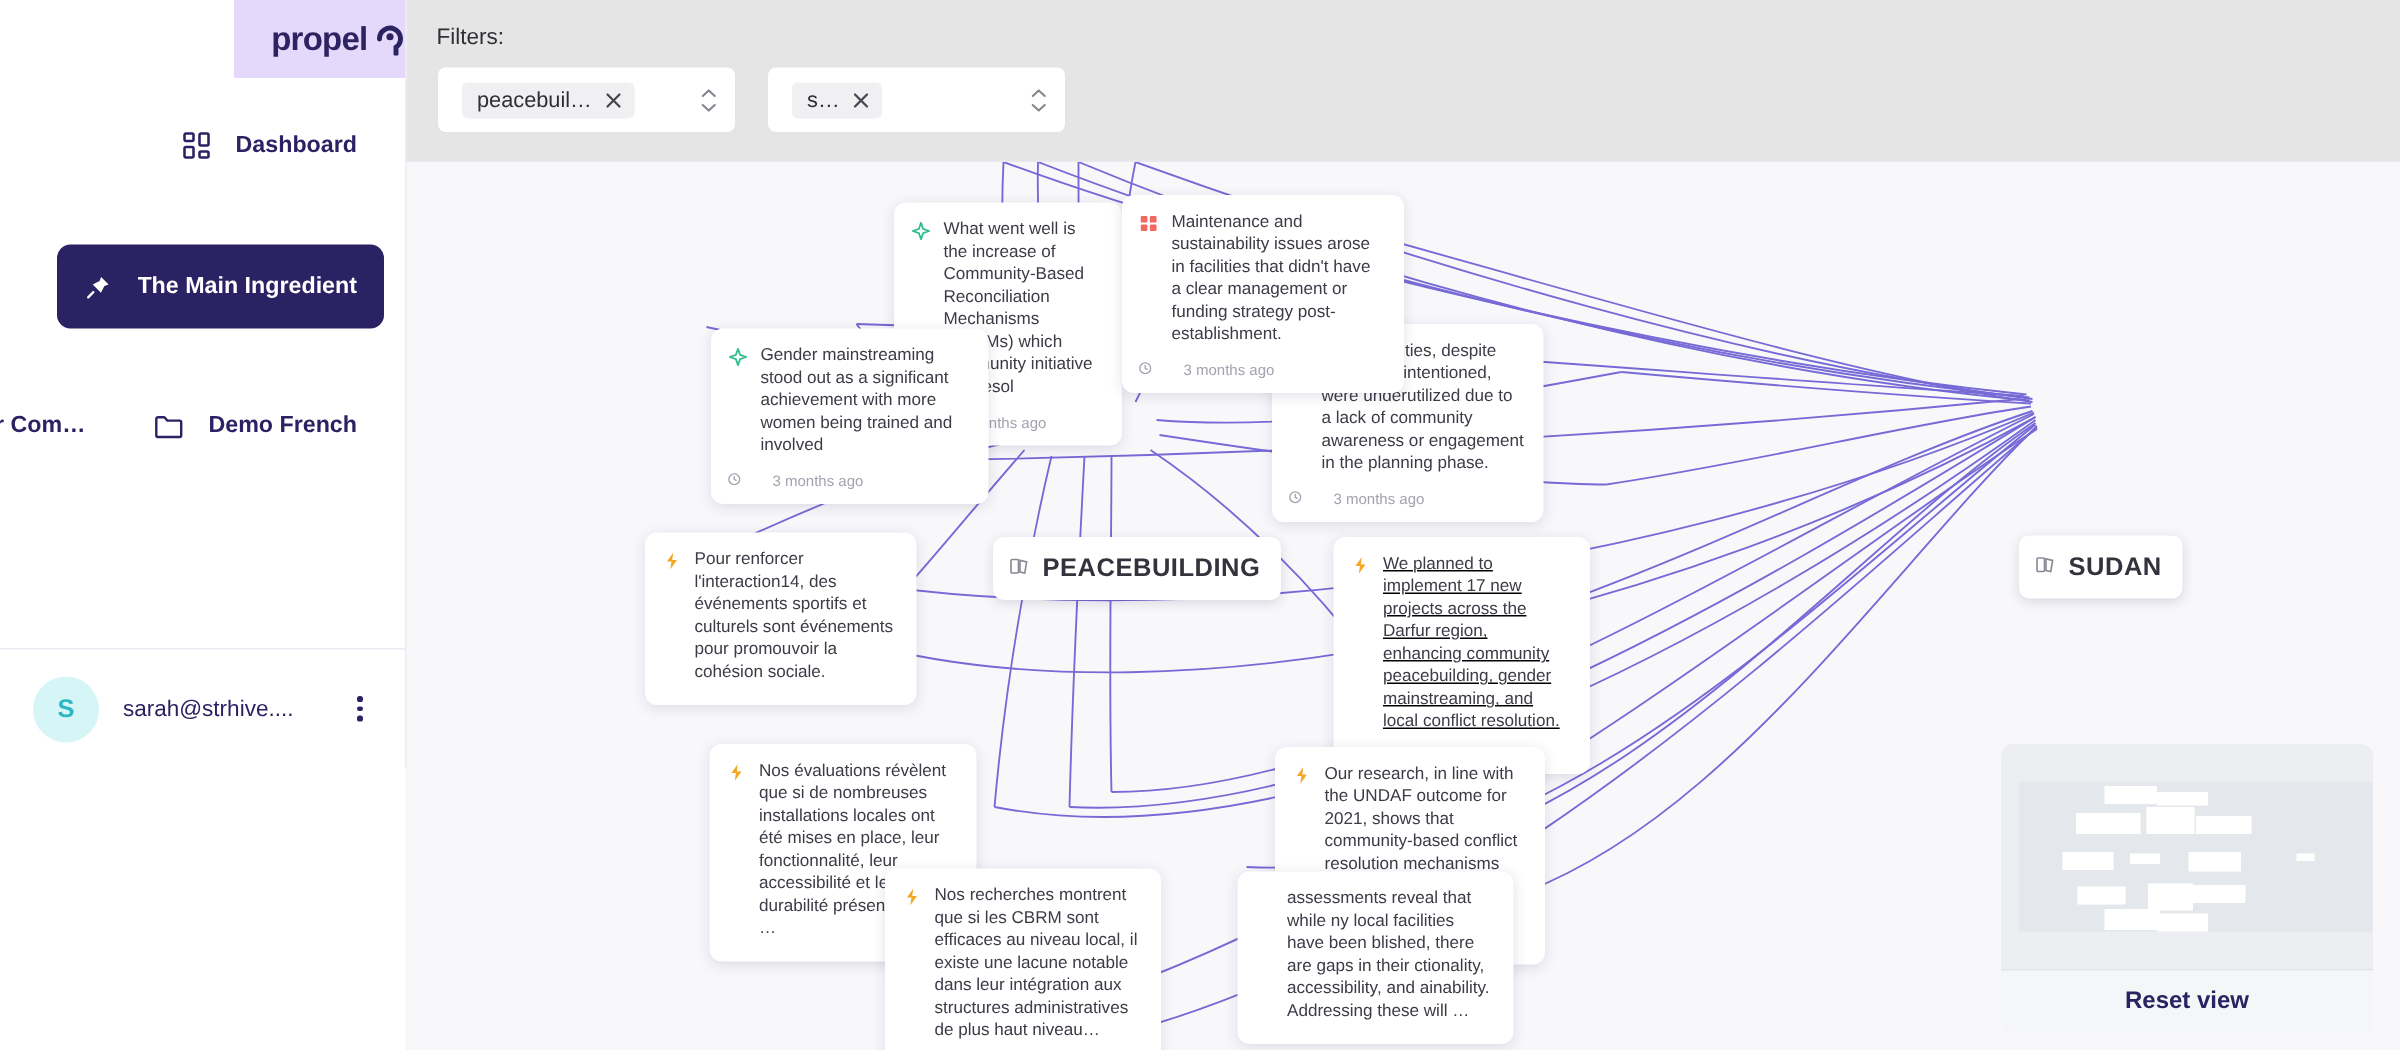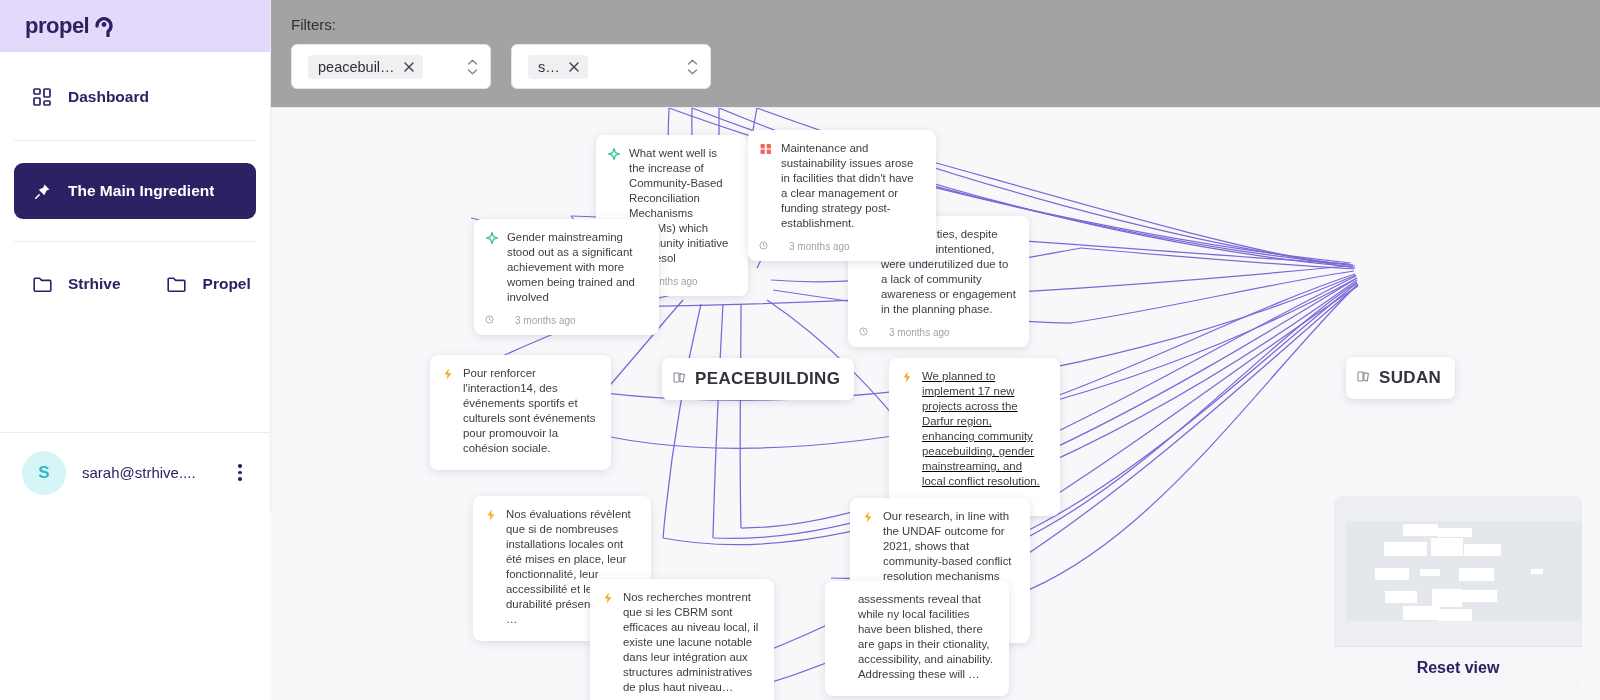--- a/index.html
+++ b/index.html
@@ -10,20 +10,21 @@
   }
   .app { display: flex; width: 1600px; height: 700px; }
 
   
   .sidebar {
     width: 271px; height: 512px; flex: 0 0 271px;
     background: #ffffff;
     border-right: 1px solid #eceaf2;
     display: flex; flex-direction: column;
     position: relative;
+    align-items: flex-end;
   }
   .brand {
     height: 52px; background: #e4d9fb;
     display: flex; align-items: center; padding-left: 25px;
   }
   .brand-text {
     font-size: 22px; font-weight: 700; color: #2c2361;
     letter-spacing: -0.5px;
   }
   .brand-mark { margin-left: 5px; display: flex; align-items: center; }
@@ -66,21 +67,21 @@
     flex: 1; font-size: 15px; color: #2b2263;
     white-space: nowrap; overflow: hidden; text-overflow: ellipsis;
   }
   .kebab { width: 20px; display: flex; flex-direction: column;
     align-items: center; gap: 3px; cursor: pointer; }
   .kebab i { width: 3.5px; height: 3.5px; border-radius: 50%;
     background: #2b2263; display: block; }
 
   
   .main { flex: 1; height: 700px; display: flex; flex-direction: column;
-    background: #a3a3a3; position: relative; }
+    background: #e5e5e5; position: relative; }
 
   .filterbar {
     height: 108px; flex: 0 0 108px;
     border-bottom: 1px solid #e9e8ef;
     padding: 16px 20px 0 20px;
   }
   .filters-label { font-size: 15px; color: #2f3037; margin-bottom: 11px; }
   .filter-row { display: flex; gap: 20px; }
   .filter-box {
     width: 200px; height: 45px; border: 1px solid #e3e3e8;
@@ -210,20 +211,28 @@
         </span>
         <span class="nav-label">Propel</span>
       </div>
       <div class="nav-item">
         <span class="ico">
           <svg width="19" height="17" viewBox="0 0 19 17" fill="none" stroke="#2b2263" stroke-width="1.6" stroke-linejoin="round">
             <path d="M1.2 14.3V3.2a1 1 0 0 1 1-1h4.4l2 2.2h8.2a1 1 0 0 1 1 1v8.9a1 1 0 0 1-1 1H2.2a1 1 0 0 1-1-1z"></path>
           </svg>
         </span>
         <span class="nav-label">DEMO - Darfur Com…</span>
+      </div>
+      <div class="nav-item">
+        <span class="ico">
+          <svg width="19" height="17" viewBox="0 0 19 17" fill="none" stroke="#2b2263" stroke-width="1.6" stroke-linejoin="round">
+            <path d="M1.2 14.3V3.2a1 1 0 0 1 1-1h4.4l2 2.2h8.2a1 1 0 0 1 1 1v8.9a1 1 0 0 1-1 1H2.2a1 1 0 0 1-1-1z"></path>
+          </svg>
+        </span>
+        <span class="nav-label">Demo French</span>
       </div>
     </div>
 
     <div class="user-row">
       <div class="avatar">S</div>
       <div class="user-email">sarah@strhive....</div>
       <div class="kebab">
           <i></i>
           <i></i>
           <i></i>

